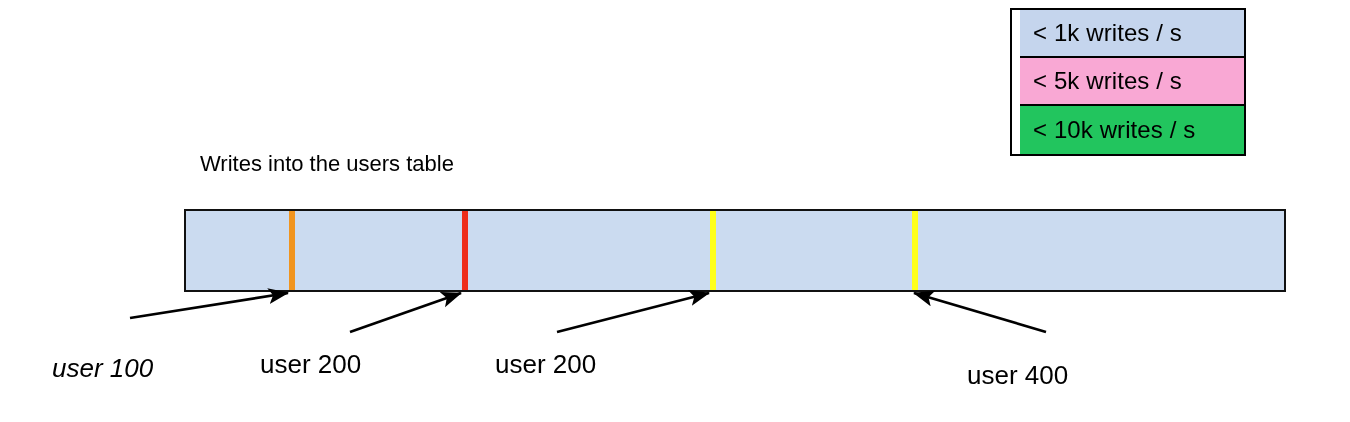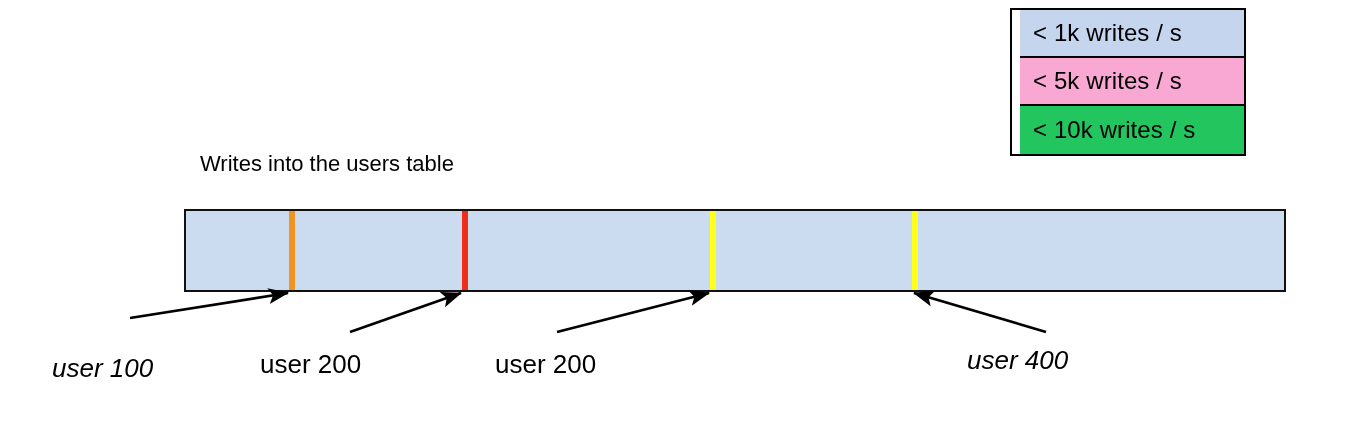--- a/index.html
+++ b/index.html
@@ -118,13 +118,13 @@
   </defs>
   <line x1="130" y1="318" x2="288" y2="293" stroke="#000000" stroke-width="2.6" marker-end="url(#ah)"></line>
   <line x1="350" y1="332" x2="461" y2="293" stroke="#000000" stroke-width="2.6" marker-end="url(#ah)"></line>
   <line x1="557" y1="332" x2="709" y2="293" stroke="#000000" stroke-width="2.6" marker-end="url(#ah)"></line>
   <line x1="1046" y1="332" x2="914" y2="293" stroke="#000000" stroke-width="2.6" marker-end="url(#ah)"></line>
 </svg>
 
 <div class="point-label" style="left:52px; top:354px;font-style:italic;">user 100</div>
 <div class="point-label" style="left:260px; top:350px;">user 200</div>
 <div class="point-label" style="left:495px; top:350px;">user 200</div>
-<div class="point-label" style="left:967px; top:346px;font-style:italic;">user 400</div>
+<div class="point-label" style="left:967px; top:361px;">user 400</div>
 
 </body></html>

